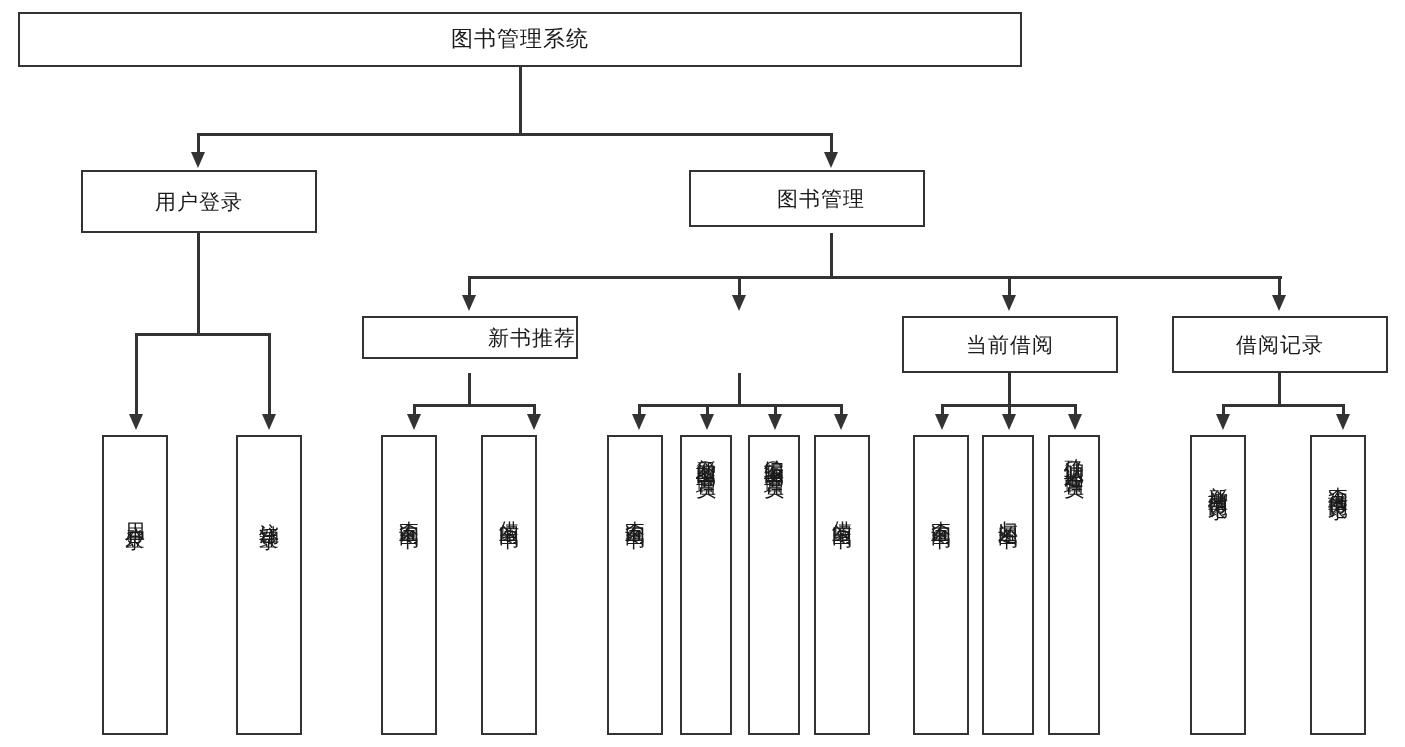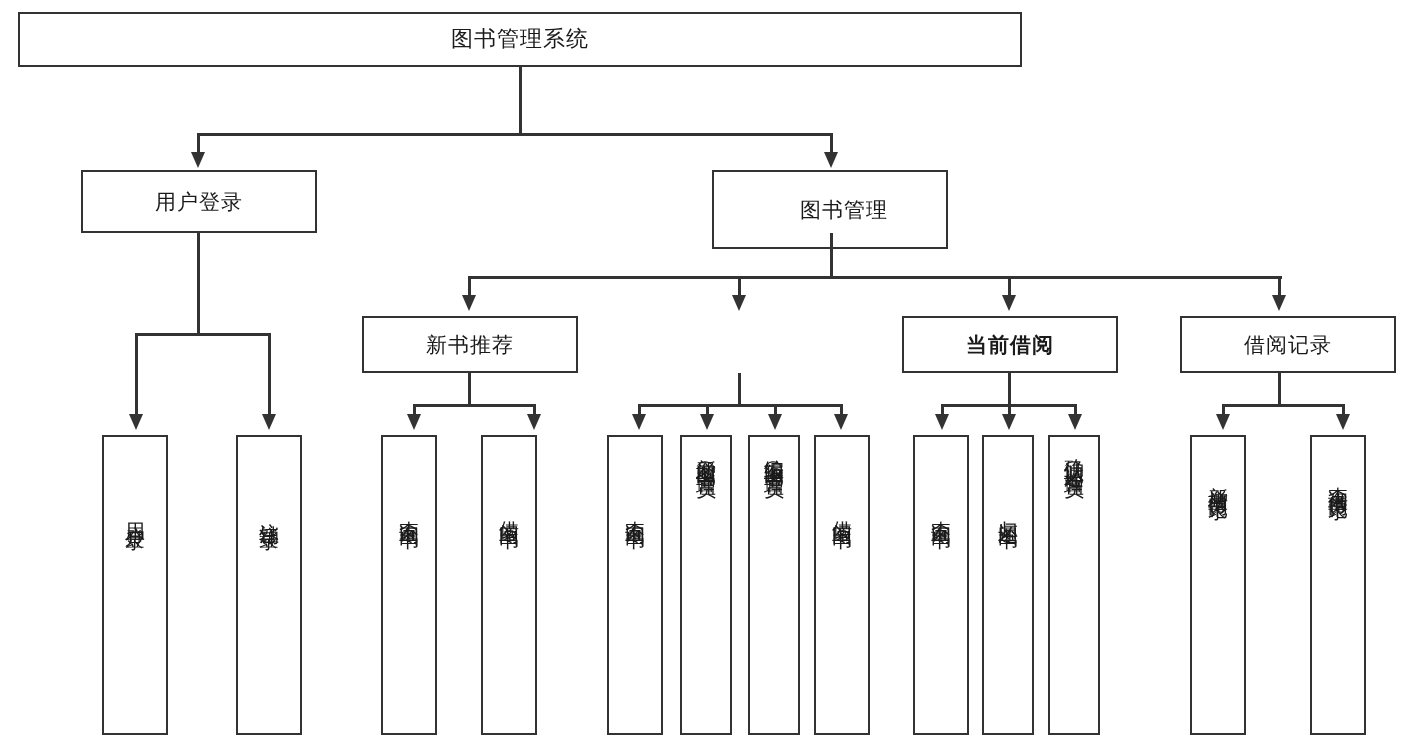--- a/index.html
+++ b/index.html
@@ -83,21 +83,21 @@
   <div class="ln v" style="left:519px;top:67px;height:68px;"></div>
   <div class="ln h" style="left:197px;top:133px;width:635px;"></div>
   <div class="ln v" style="left:197px;top:133px;height:22px;"></div>
   <div class="arrow" style="left:191px;top:152px;"></div>
   <div class="ln v" style="left:830px;top:133px;height:22px;"></div>
   <div class="arrow" style="left:824px;top:152px;"></div>
 
   <div class="node h" style="left:81px;top:170px;width:236px;height:63px;">
     <span>用户登录</span>
   </div>
-  <div class="node h" style="left:712px;top:170px;width:236px;height:79px;padding-left:28px;">
+  <div class="node h" style="left:689px;top:170px;width:236px;height:57px;padding-left:28px;">
     <span>图书管理</span>
   </div>
 
   <div class="ln v" style="left:197px;top:233px;height:102px;"></div>
   <div class="ln h" style="left:135px;top:333px;width:135px;"></div>
   <div class="ln v" style="left:135px;top:333px;height:84px;"></div>
   <div class="arrow" style="left:129px;top:414px;"></div>
   <div class="ln v" style="left:268px;top:333px;height:84px;"></div>
   <div class="arrow" style="left:262px;top:414px;"></div>
 
@@ -105,27 +105,27 @@
   <div class="ln h" style="left:468px;top:276px;width:814px;"></div>
   <div class="ln v" style="left:468px;top:276px;height:22px;"></div>
   <div class="arrow" style="left:462px;top:295px;"></div>
   <div class="ln v" style="left:738px;top:276px;height:22px;"></div>
   <div class="arrow" style="left:732px;top:295px;"></div>
   <div class="ln v" style="left:1008px;top:276px;height:22px;"></div>
   <div class="arrow" style="left:1002px;top:295px;"></div>
   <div class="ln v" style="left:1278px;top:276px;height:22px;"></div>
   <div class="arrow" style="left:1272px;top:295px;"></div>
 
-  <div class="node h" style="left:362px;top:316px;width:216px;height:57px;">
+  <div class="node h" style="left:362px;top:316px;width:216px;height:43px;justify-content:flex-end;">
     <span>新书推荐</span>
   </div>
-  <div class="node h" style="left:902px;top:316px;width:216px;height:57px;font-weight:bold;">
+  <div class="node h" style="left:902px;top:316px;width:216px;height:57px;">
     <span>当前借阅</span>
   </div>
-  <div class="node h" style="left:1172px;top:316px;width:216px;height:57px;margin-left:8px;">
+  <div class="node h" style="left:1172px;top:316px;width:216px;height:57px;">
     <span>借阅记录</span>
   </div>
 
   <div class="ln v" style="left:468px;top:373px;height:33px;"></div>
   <div class="ln h" style="left:413px;top:404px;width:122px;"></div>
   <div class="ln v" style="left:413px;top:404px;height:14px;"></div>
   <div class="arrow" style="left:407px;top:414px;"></div>
   <div class="ln v" style="left:533px;top:404px;height:14px;"></div>
   <div class="arrow" style="left:527px;top:414px;"></div>
 

